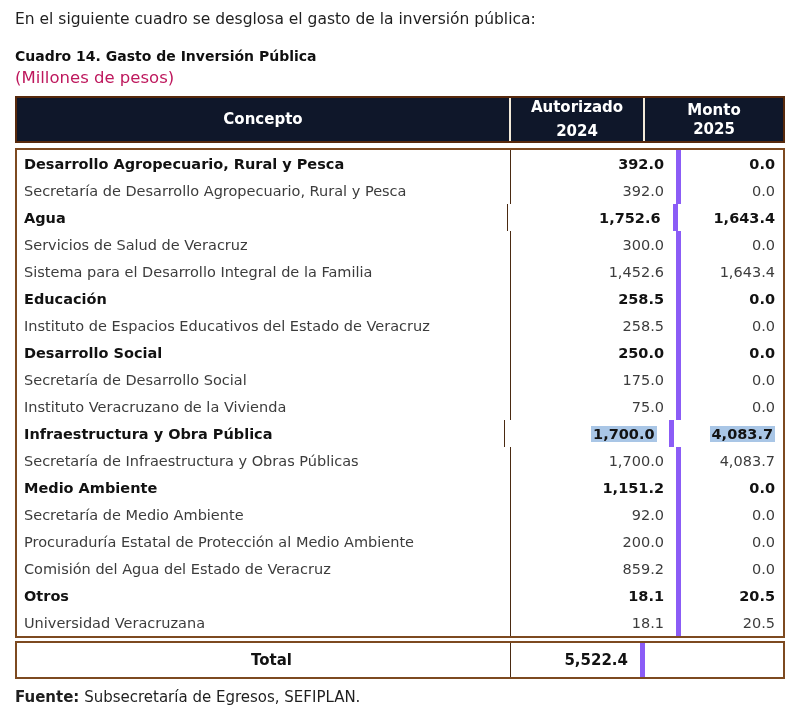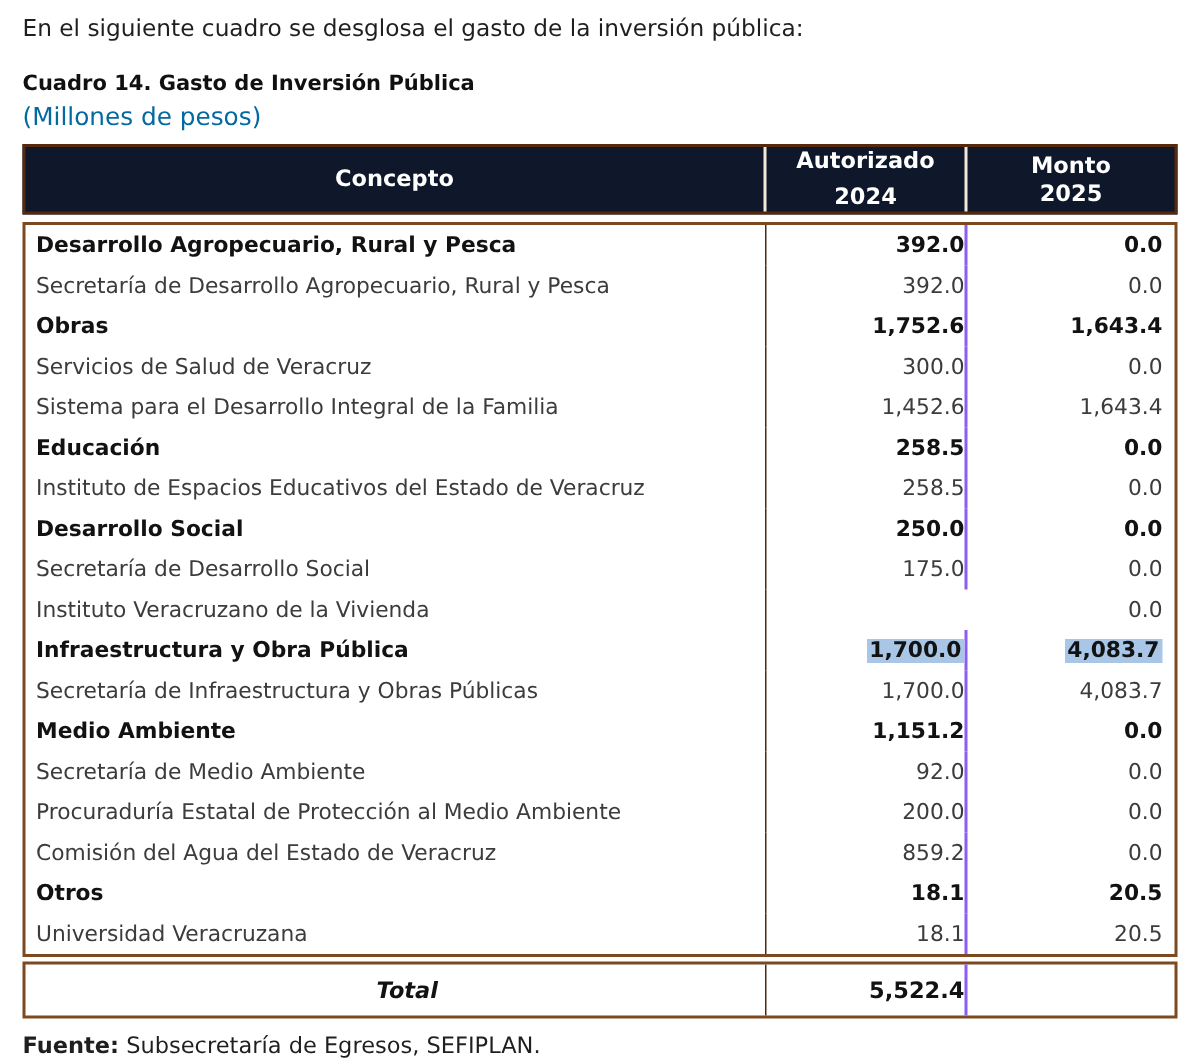--- a/index.html
+++ b/index.html
@@ -7,21 +7,21 @@
   body {
     width: 800px; height: 708px;
     font-family: "DejaVu Sans", "Liberation Sans", sans-serif;
     color: #222;
     overflow: hidden;
   }
   .page { position: relative; width: 800px; height: 544px; padding: 8px 15px 0 15px; }
 
   .intro { font-size: 15.5px; color: #1f1f1f; margin-top: 2px; }
   .title  { font-size: 14px; font-weight: bold; color: #101010; margin-top: 20px; }
-  .subtitle { font-size: 16.5px; color: #0369a1; margin-top: 4px; }
+  .subtitle { font-size: 16.5px; color: #be185d; margin-top: 4px; }
 
   .table-wrap { width: 770px; margin-top: 9px; }
 
   
   .thead {
     display: flex; height: 47px;
     background: #0f172a;
     border: 2px solid #57290c;
   }
   .th {
@@ -32,35 +32,35 @@
   .th-concepto { width: 494px; border-right: 2px solid #f2ead9; }
   .th-autorizado { width: 134px; border-right: 2px solid #f2ead9; justify-content: space-between; }
   .th-monto { flex: 1; }
 
   
   .tbody {
     margin-top: 5px;
     border: 2px solid #7d4a20;
     background: #ffffff;
   }
-  .row { display: flex; height: 27px; font-size: 14.5px; color: #3c3c3c; }
+  .row { display: flex; height: 27px; font-size: 14.5px; color: #3c3c3c; gap: 36px; }
   .row.bold { font-weight: bold; color: #121212; }
   .cell { display: flex; align-items: center; align-self: stretch; }
   .c1 { width: 494px; padding-left: 7px; border-right: 1px solid #4a2a12; }
-  .c2 { width: 134px; padding-right: 0; justify-content: flex-end; border-right: 2px solid #8b5cf6; text-align: right; }
+  .c2 { width: 134px; padding-right: 12px; justify-content: flex-end; border-right: 5px solid #8b5cf6; text-align: right; }
   .c3 { flex: 1; padding-right: 8px; justify-content: flex-end; }
   .hl { background: #a9c6e6; padding: 0 2px; }
 
   
   .total-row {
     display: flex; height: 38px; margin-top: 3px;
     border: 2px solid #7d4a20;
     font-weight: bold; font-size: 15px; color: #121212;
   }
-  .total-row .c1 { justify-content: center; padding-left: 16px; font-style: italic; }
+  .total-row .c1 { justify-content: center; padding-left: 16px; }
 
   .fuente { margin-top: 9px; font-size: 15px; color: #1f1f1f; }
   .fuente .flabel { font-weight: bold; }
 </style>
 </head>
 <body>
 
 <div class="page">
 
   <p class="intro">En el siguiente cuadro se desglosa el gasto de la inversión pública:</p>
@@ -90,21 +90,21 @@
           <div class="cell c1">Desarrollo Agropecuario, Rural y Pesca</div>
           <div class="cell c2">392.0</div>
           <div class="cell c3">0.0</div>
         </div>
         <div class="row">
           <div class="cell c1">Secretaría de Desarrollo Agropecuario, Rural  y Pesca</div>
           <div class="cell c2">392.0</div>
           <div class="cell c3">0.0</div>
         </div>
         <div class="row bold">
-          <div class="cell c1">Obras</div>
+          <div class="cell c1">Agua</div>
           <div class="cell c2">1,752.6</div>
           <div class="cell c3">1,643.4</div>
         </div>
         <div class="row">
           <div class="cell c1">Servicios de Salud de Veracruz</div>
           <div class="cell c2">300.0</div>
           <div class="cell c3">0.0</div>
         </div>
         <div class="row">
           <div class="cell c1">Sistema para el Desarrollo Integral de la Familia</div>
@@ -126,20 +126,21 @@
           <div class="cell c2">250.0</div>
           <div class="cell c3">0.0</div>
         </div>
         <div class="row">
           <div class="cell c1">Secretaría de Desarrollo Social</div>
           <div class="cell c2">175.0</div>
           <div class="cell c3">0.0</div>
         </div>
         <div class="row">
           <div class="cell c1">Instituto Veracruzano de la Vivienda</div>
+          <div class="cell c2">75.0</div>
           <div class="cell c3">0.0</div>
         </div>
         <div class="row bold">
           <div class="cell c1">Infraestructura y Obra Pública</div>
           <div class="cell c2">
             <span class="hl">1,700.0</span>
           </div>
           <div class="cell c3">
             <span class="hl">4,083.7</span>
           </div>

